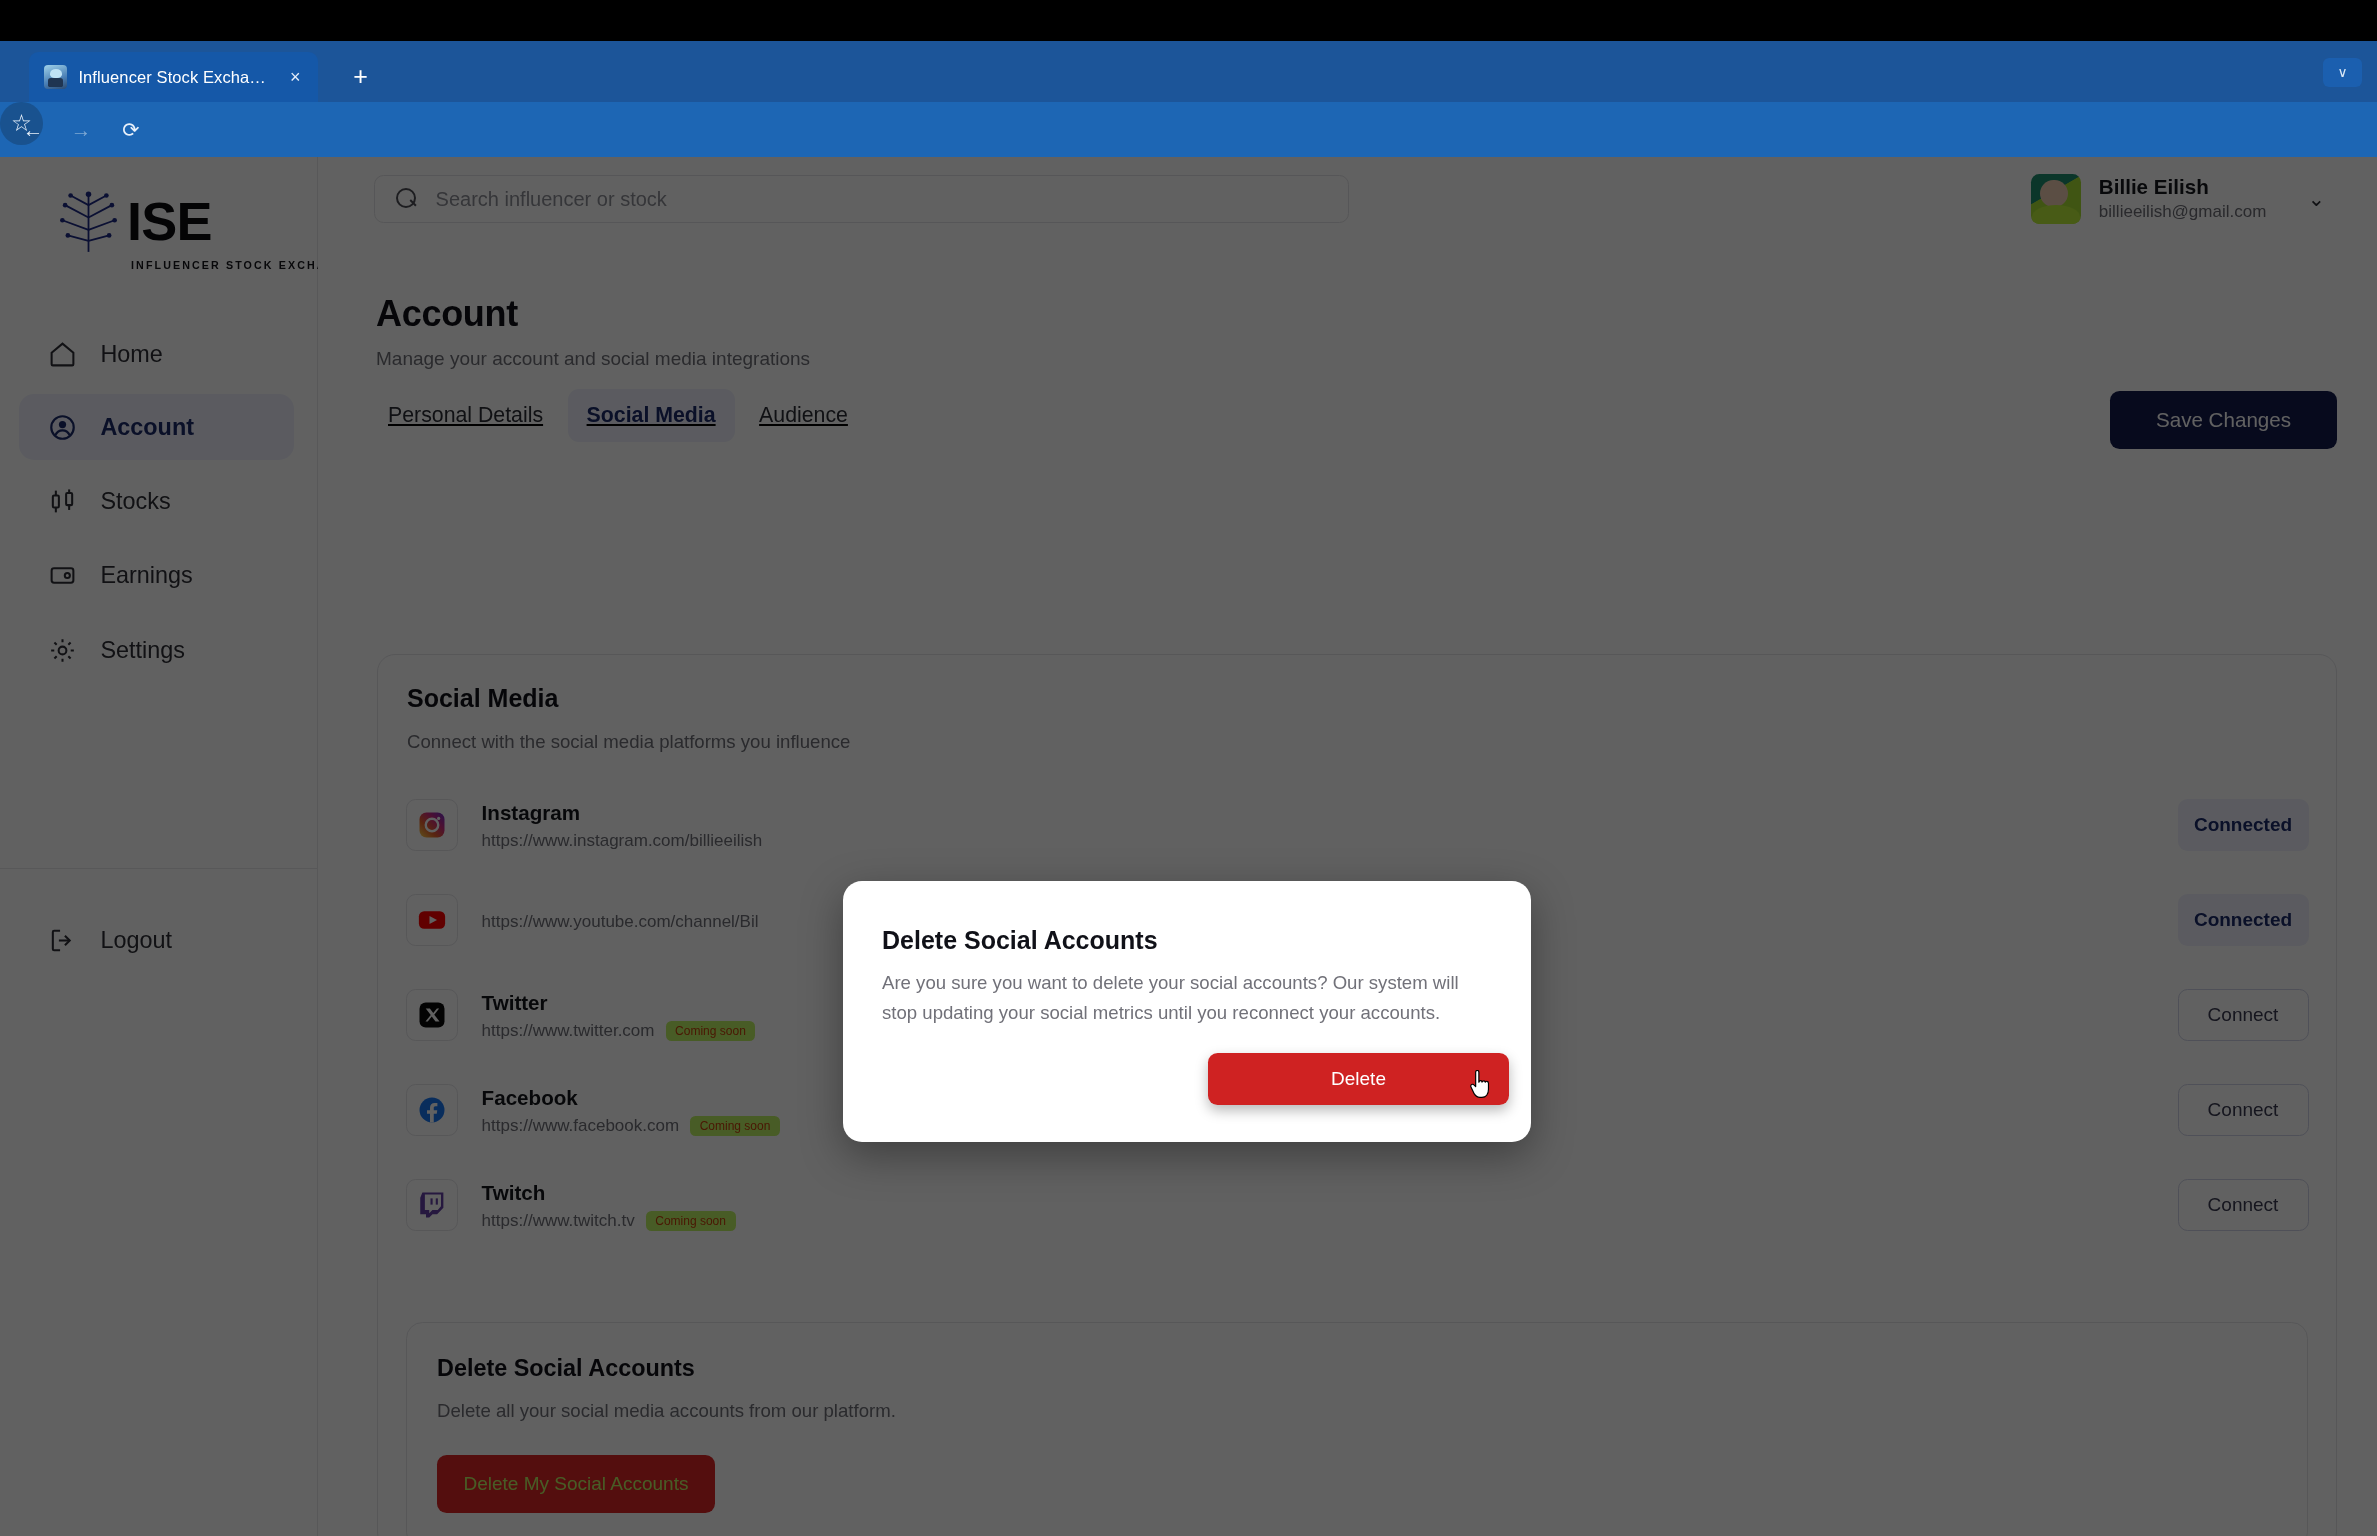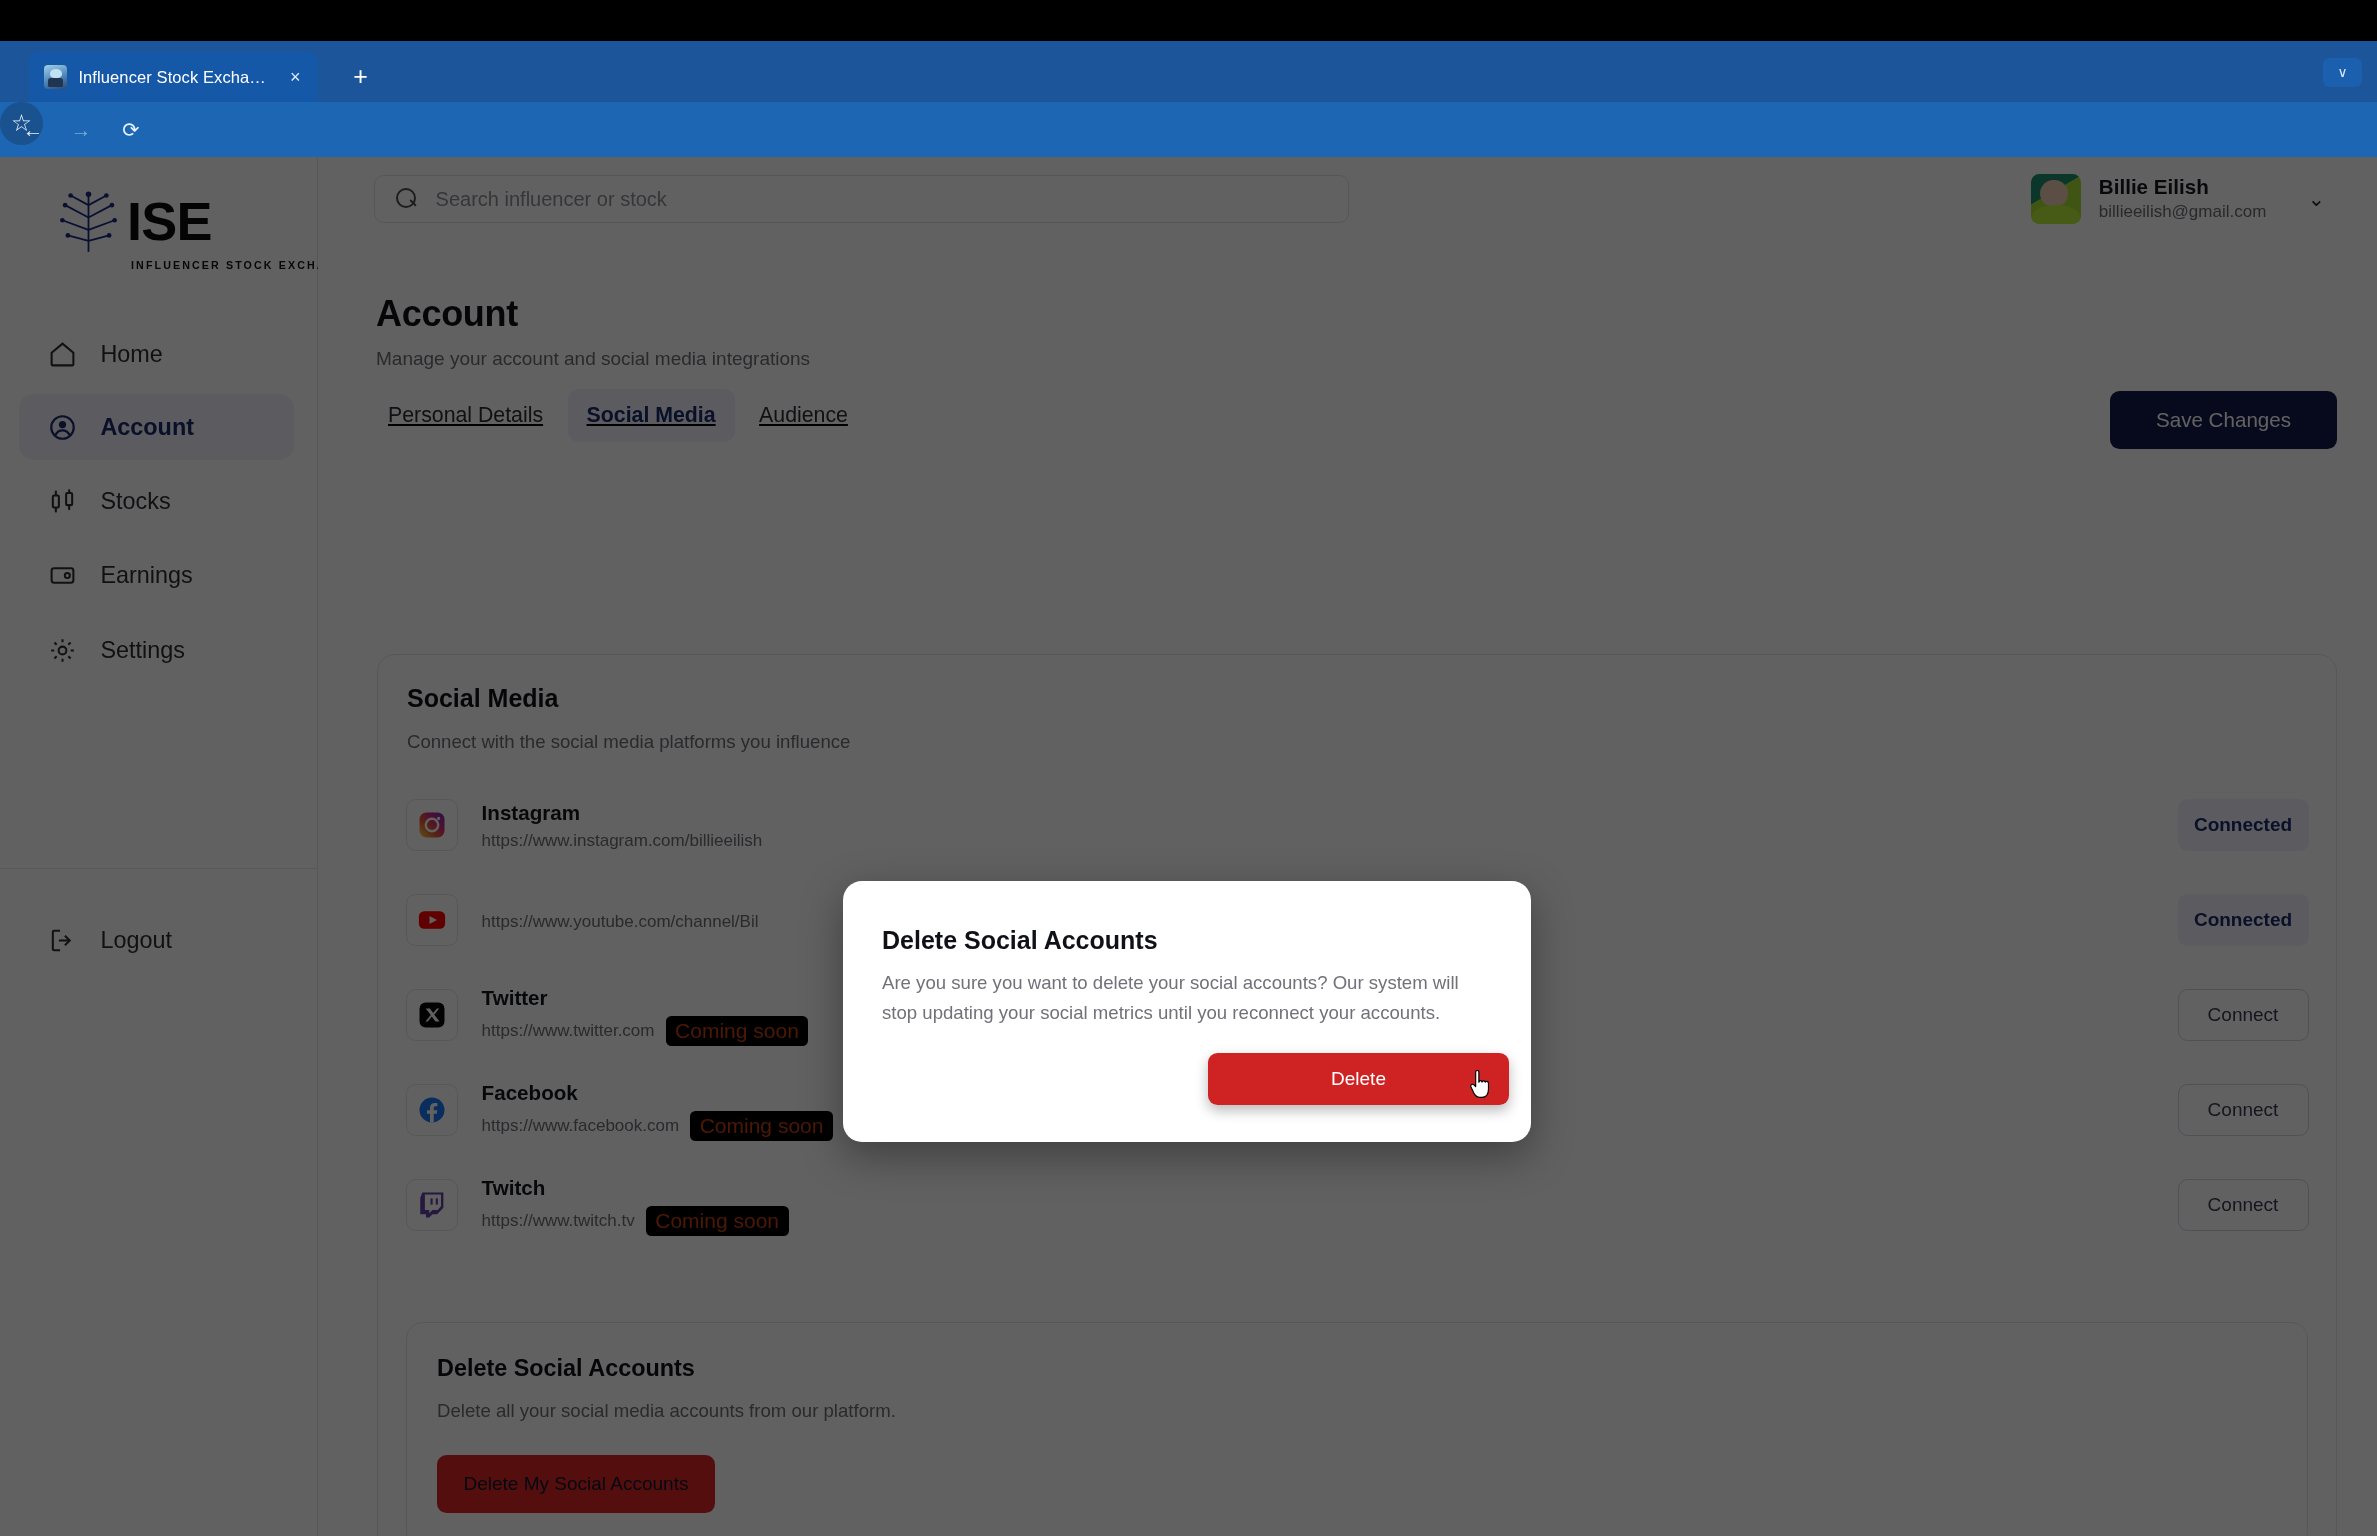--- a/index.html
+++ b/index.html
@@ -193,37 +193,37 @@
   .socrow { position:absolute; left:29px; right:27.5px; height:83px; display:flex; align-items:center; }
   .socicon {
     width:52px; height:52px; border:1.4px solid #e4e4e8; border-radius:9.6px;
     flex:0 0 auto; display:flex; align-items:center; justify-content:center;
     margin-left:-1.4px;
   }
   .soctext { margin-left:24px; flex:1 1 auto; }
   .socname { font-size:20.6px; font-weight:700; color:#14151b; line-height:29px; }
   .socurlline { display:flex; align-items:center; gap:11px; margin-top:4.1px; }
   .socurl { font-size:17px; color:#6e6f77; white-space:nowrap; }
-  .soon { font-size:21px; color:#c2410c; background:#000000; border-radius:5.5px; padding:3.4px 9.6px; white-space:nowrap; }
+  .soon { font-size:12px; color:#c2410c; background:#bef264; border-radius:5.5px; padding:3.4px 9.6px; white-space:nowrap; }
   .socbtn {
     flex:0 0 auto; height:52px; min-width:131px; border-radius:9.6px;
     display:flex; align-items:center; justify-content:center; font-size:19px;
   }
   .socbtn.connected { background:#eef0fb; color:#1b2a6b; font-weight:700; }
   .socbtn.connect   { border:1.4px solid #cfd2e6; color:#3a3b52; background:#fff; }
 
   #delcard {
     position:absolute; left:406px; top:1165px; right:69px; height:227px;
     border:1.4px solid #e4e4e8; border-radius:16.5px; background:#fff;
   }
   #del-title { position:absolute; left:30px; top:32px; font-size:23.4px; font-weight:700; color:#101118; }
   #del-sub   { position:absolute; left:30px; top:77px; font-size:18.6px; color:#6e6f77; }
   #del-btn {
     position:absolute; left:30px; top:132px; width:278px; height:58px;
-    background:#dc2626; border-radius:9.6px; color:#0f172a; font-size:19px;
+    background:#dc2626; border-radius:9.6px; color:#bef264; font-size:19px;
     display:flex; align-items:center; justify-content:center;
   }
 
   
   #overlay { position:absolute; inset:0; background:rgba(0,0,0,.62); }
 
   
   #modal {
     position:absolute; left:843px; top:724px; width:688px; height:261px;
     background:#fff; border-radius:19px; box-shadow:0 13.8px 41px rgba(0,0,0,.35);

